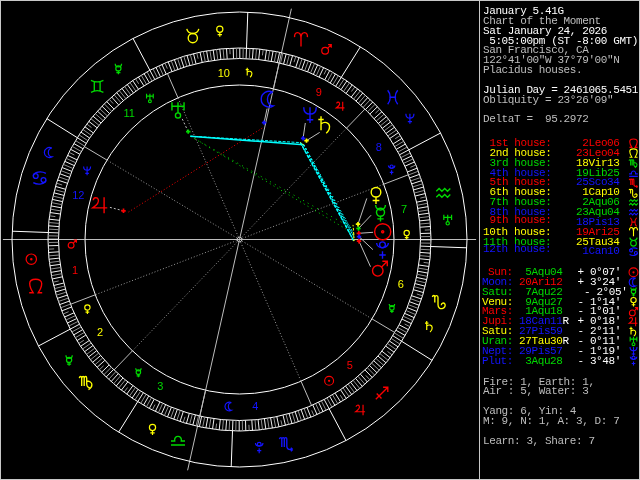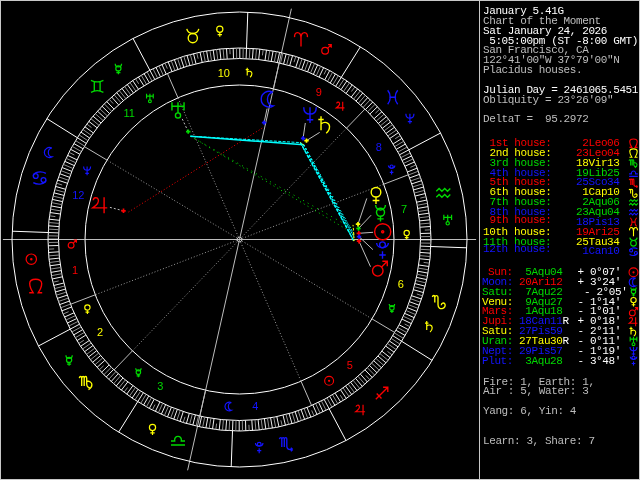--- a/index.html
+++ b/index.html
@@ -672,14 +672,15 @@
 <div class="t" style="left:577.5px;top:336.95px"><span style="color:#ffffff">- 0°11'</span></div>
 <div class="t" style="left:482px;top:346.8px"><span style="color:#1414ff">Nept:</span></div>
 <div class="t r" style="right:77.5px;top:346.8px"><span style="color:#1414ff">29Pis57</span></div>
 <div class="t" style="left:577.5px;top:346.8px"><span style="color:#ffffff">- 1°19'</span></div>
 <div class="t" style="left:482px;top:356.65px"><span style="color:#1414ff">Plut:</span></div>
 <div class="t r" style="right:77.5px;top:356.65px"><span style="color:#00d900">3Aqu28</span></div>
 <div class="t" style="left:577.5px;top:356.65px"><span style="color:#ffffff">- 3°48'</span></div>
 <div class="t" style="left:483px;top:377.5px"><span style="color:#bdbdbd">Fire: 1, Earth: 1,</span></div>
 <div class="t" style="left:483px;top:387.35px"><span style="color:#bdbdbd">Air : 5, Water: 3</span></div>
 <div class="t" style="left:483px;top:407.05px"><span style="color:#bdbdbd">Yang: 6, Yin: 4</span></div>
+<div class="t" style="left:483px;top:416.9px"><span style="color:#bdbdbd">M: 9, N: 1, A: 3, D: 7</span></div>
 <div class="t" style="left:483px;top:436.6px"><span style="color:#bdbdbd">Learn: 3, Share: 7</span></div>
 </div>
 
 </body></html>

